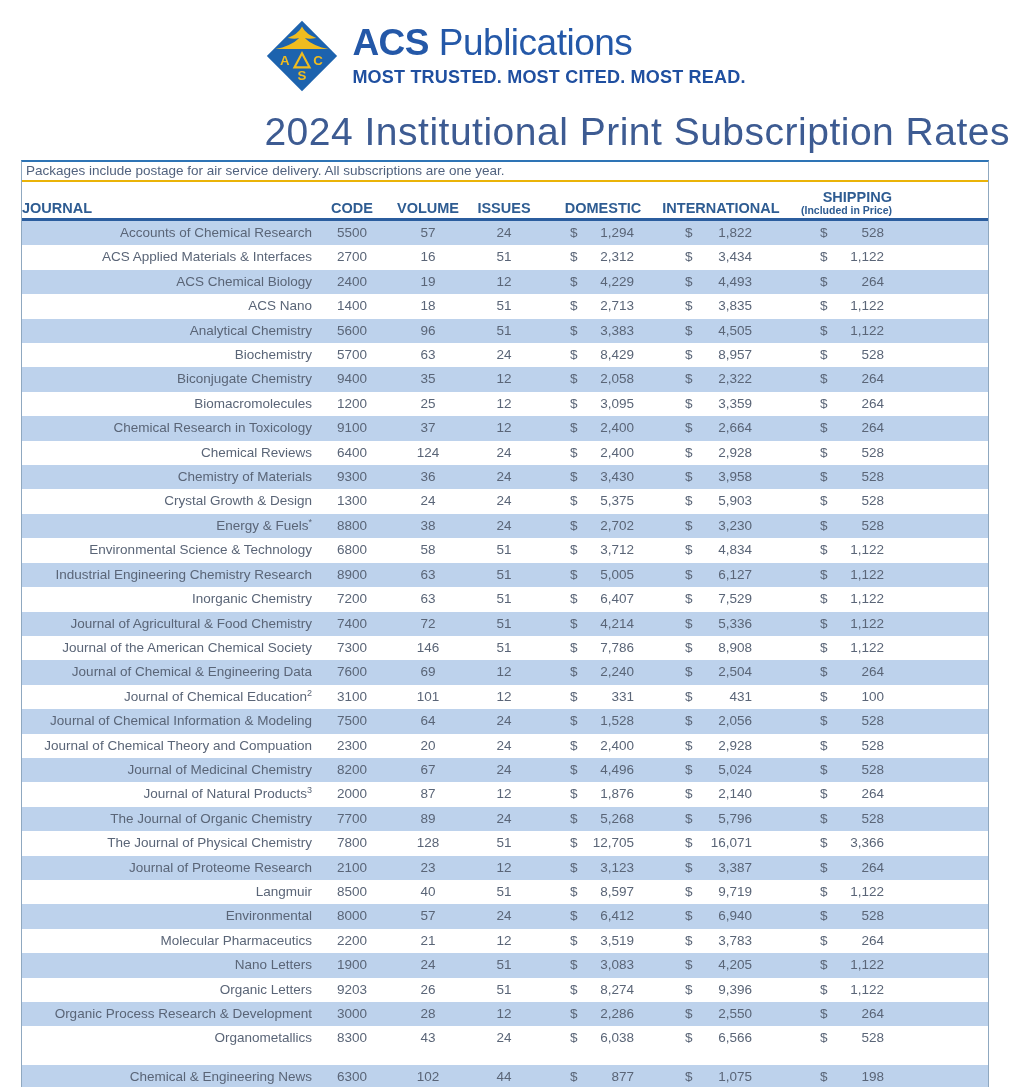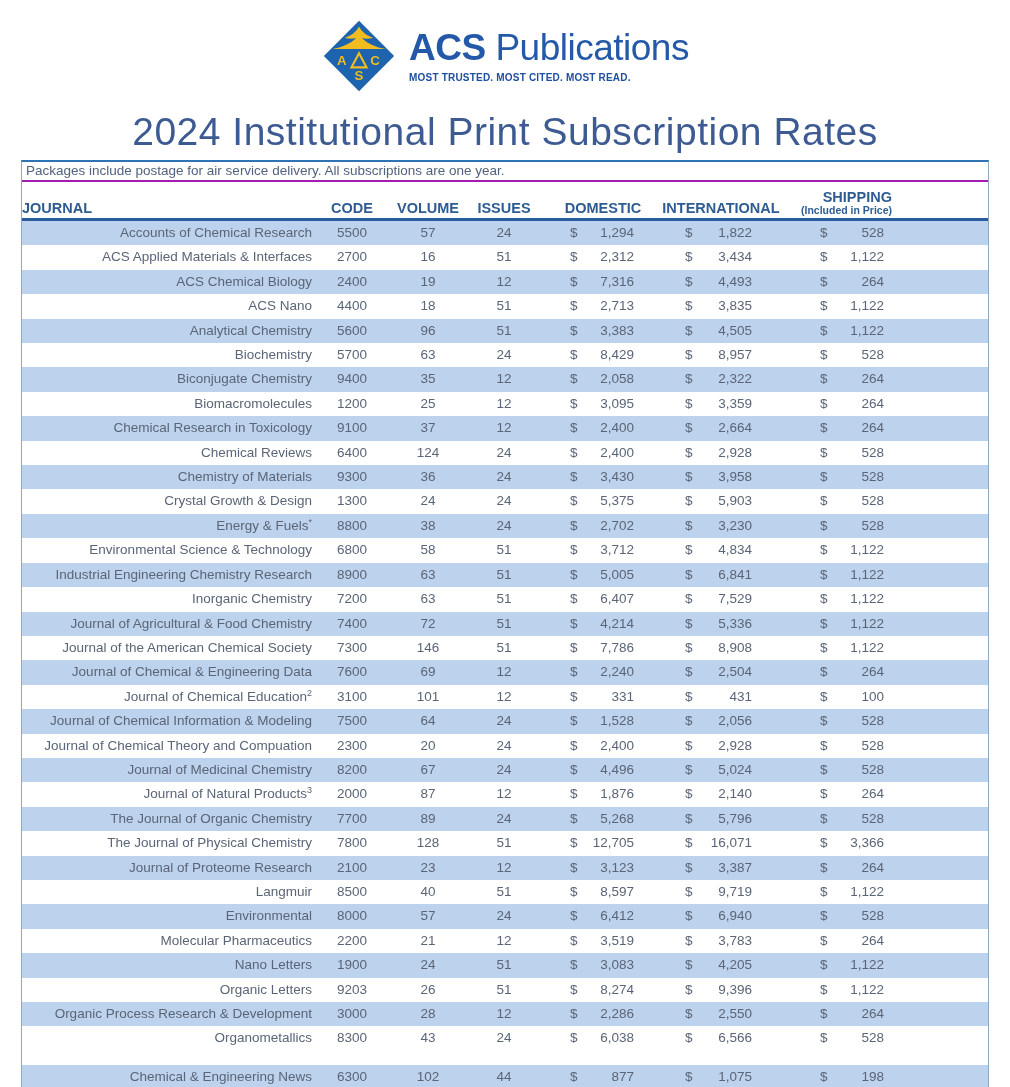--- a/index.html
+++ b/index.html
@@ -6,30 +6,30 @@
   .page{
     width:1010px;height:1087px;background:#ffffff;position:relative;
     font-family:"Liberation Sans","DejaVu Sans",sans-serif;overflow:hidden;
   }
   
   .logo-block{display:flex;justify-content:center;align-items:center;gap:12px;padding-top:12px;height:88px;}
   .logo-mark{width:76px;height:76px;flex:0 0 auto;}
   .brand-text{display:flex;flex-direction:column;}
   .brand-name{font-size:37px;line-height:1.05;color:#2458a8;letter-spacing:-0.5px;}
   .brand-name .b{font-weight:700;}
-  .tagline{font-size:10px;font-weight:700;color:#1f4fa0;margin-top:4px;letter-spacing:0.2px;}
+  .tagline{font-size:18px;font-weight:700;color:#1f4fa0;margin-top:4px;letter-spacing:0.2px;}
   
-  .title{font-size:39px;font-weight:400;color:#3d5b92;text-align:center;margin:10px 0 6px 0;letter-spacing:0.5px;}
+  .title{font-size:39px;font-weight:400;color:#3d5b92;text-align:right;margin:10px 0 6px 0;letter-spacing:0.5px;}
   
   .table-wrap{
     margin:0 21px;border-left:1px solid #8fa8c0;border-right:1px solid #8fa8c0;
     border-top:2px solid #2e74b5;min-height:920px;
   }
   .note{
-    border-bottom:2px solid #a21caf;padding:1px 4px 2px 4px;
+    border-bottom:2px solid #eab308;padding:1px 4px 2px 4px;
     font-size:13.5px;color:#51627e;
   }
   table.rates{border-collapse:collapse;width:100%;table-layout:fixed;}
   table.rates th{
     vertical-align:bottom;color:#2e5c92;font-size:14.5px;font-weight:700;
     border-bottom:3px solid #2b5d9e;padding:4px 0 2px 0;height:30px;line-height:1.05;
   }
   th.h-journal{text-align:left;padding-left:5px;}
   th.h-center{text-align:center;margin-top:28px;}
   th.h-shipping{text-align:right;padding-left:38px;}
@@ -152,40 +152,40 @@
             <td class=""></td>
           </tr>
           <tr class="striped">
             <td class="journal"><span>ACS Chemical Biology</span></td>
             <td class="center">2400</td>
             <td class="center">19</td>
             <td class="center">12</td>
             <td class="dom">
               <div class="money">
                 <span>$</span>
-                <span>7,316</span>
+                <span>4,229</span>
               </div>
             </td>
             <td class="intl">
               <div class="money">
                 <span>$</span>
                 <span>4,493</span>
               </div>
             </td>
             <td class="ship">
               <div class="money">
                 <span>$</span>
                 <span>264</span>
               </div>
             </td>
             <td class=""></td>
           </tr>
           <tr class="">
             <td class="journal"><span>ACS Nano</span></td>
-            <td class="center">4400</td>
+            <td class="center">1400</td>
             <td class="center">18</td>
             <td class="center">51</td>
             <td class="dom">
               <div class="money">
                 <span>$</span>
                 <span>2,713</span>
               </div>
             </td>
             <td class="intl">
               <div class="money">
@@ -458,21 +458,21 @@
             <td class="center">51</td>
             <td class="dom">
               <div class="money">
                 <span>$</span>
                 <span>5,005</span>
               </div>
             </td>
             <td class="intl">
               <div class="money">
                 <span>$</span>
-                <span>6,841</span>
+                <span>6,127</span>
               </div>
             </td>
             <td class="ship">
               <div class="money">
                 <span>$</span>
                 <span>1,122</span>
               </div>
             </td>
             <td class=""></td>
           </tr>

